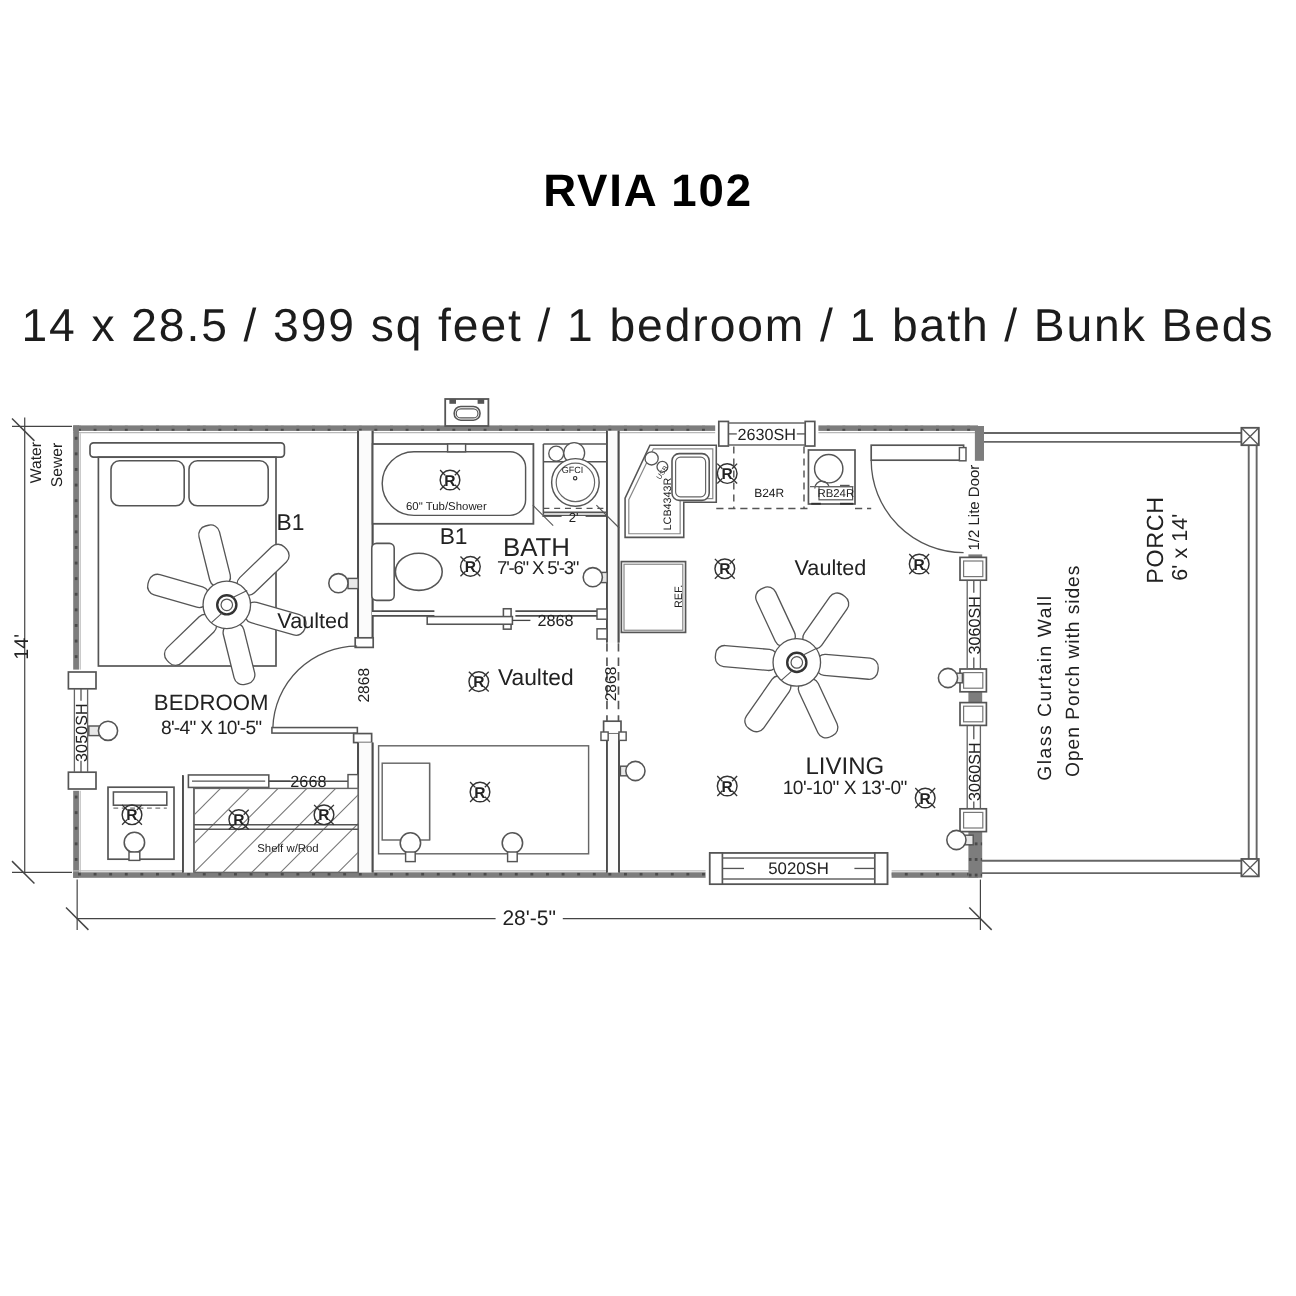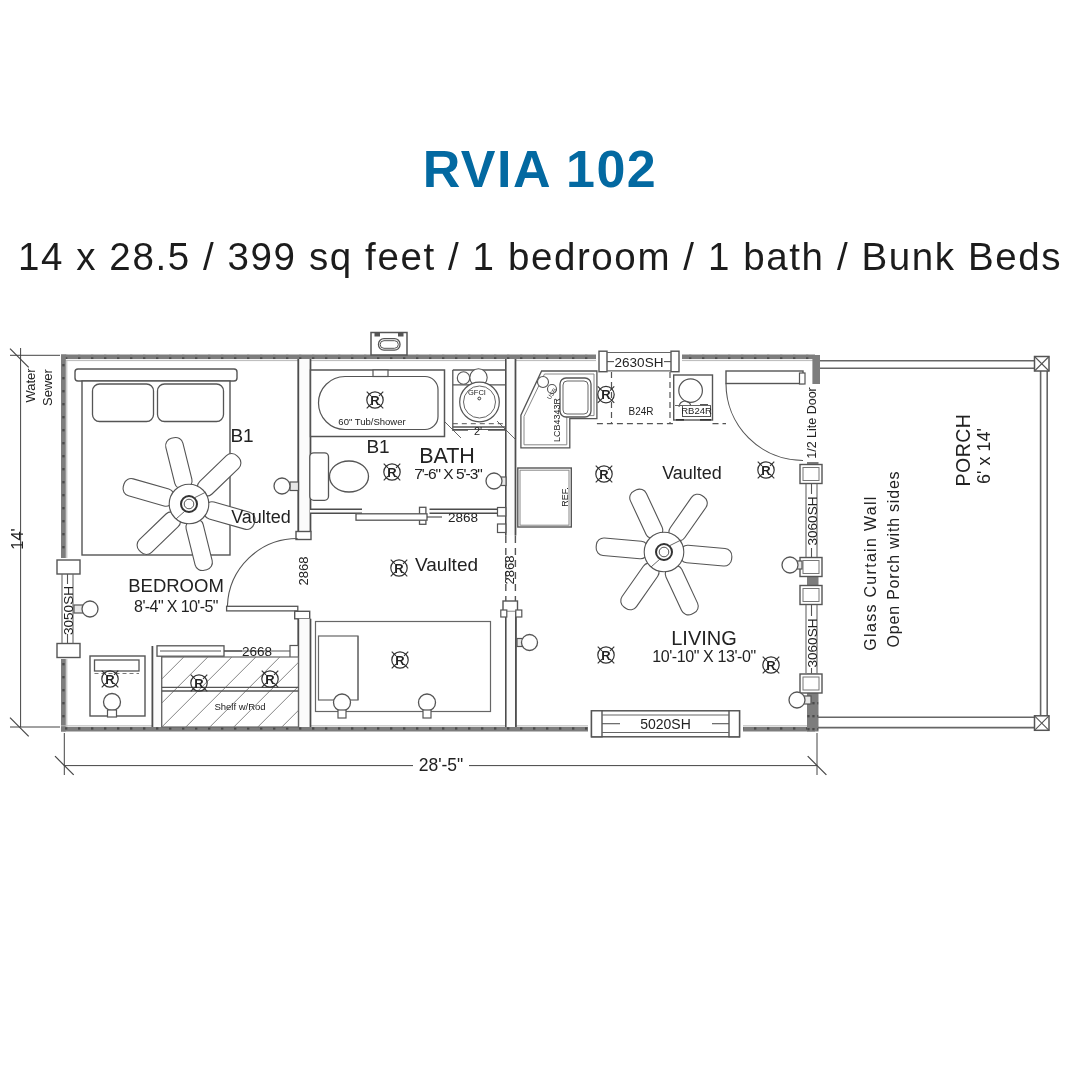--- a/index.html
+++ b/index.html
@@ -1,16 +1,16 @@
 <!DOCTYPE html>
 <html><head><meta charset="utf-8">
 <style>
 html,body{margin:0;padding:0;background:#ffffff;width:1080px;height:1080px;overflow:hidden}
-.t1{position:absolute;left:0;top:139px;width:1080px;text-align:center;font-family:"Liberation Sans",sans-serif;font-weight:bold;font-size:52px;letter-spacing:1.5px;color:#0369a1}
-.t2{position:absolute;left:0;top:235px;width:1080px;text-align:center;font-family:"Liberation Sans",sans-serif;font-size:38.5px;letter-spacing:1.6px;color:#1c1c1c}
+.t1{position:absolute;left:0;top:139px;width:1080px;text-align:center;font-family:"Liberation Sans",sans-serif;font-weight:bold;font-size:38px;letter-spacing:1.5px;color:#000000}
+.t2{position:absolute;left:0;top:250px;width:1080px;text-align:center;font-family:"Liberation Sans",sans-serif;font-size:38.5px;letter-spacing:1.6px;color:#1c1c1c}
 svg{position:absolute;left:0;top:0}
 </style></head><body>
 <div class="t1">RVIA 102</div>
 <div class="t2">14 x 28.5 / 399 sq feet / 1 bedroom / 1 bath / Bunk Beds</div>
 <svg width="1080" height="1080" viewBox="0 0 1080 1080">
 <defs>
 <pattern id="wt" width="13" height="5" patternUnits="userSpaceOnUse">
  <rect width="13" height="5" fill="#7d7d7d"></rect>
  <rect x="0" y="2.3" width="2.4" height="2.3" fill="#4a4a4a"></rect>
 </pattern>

